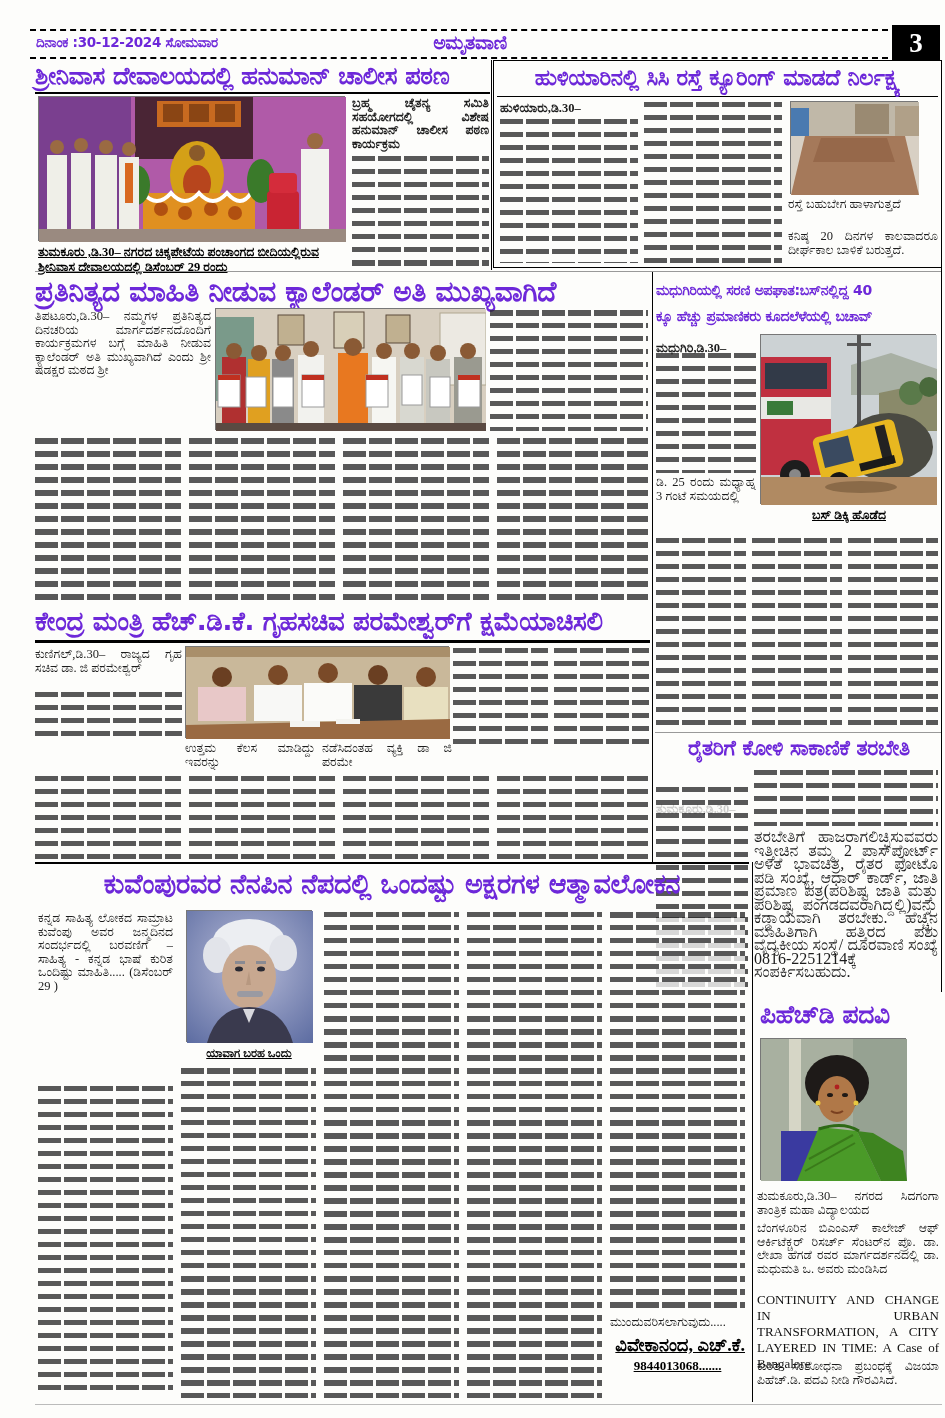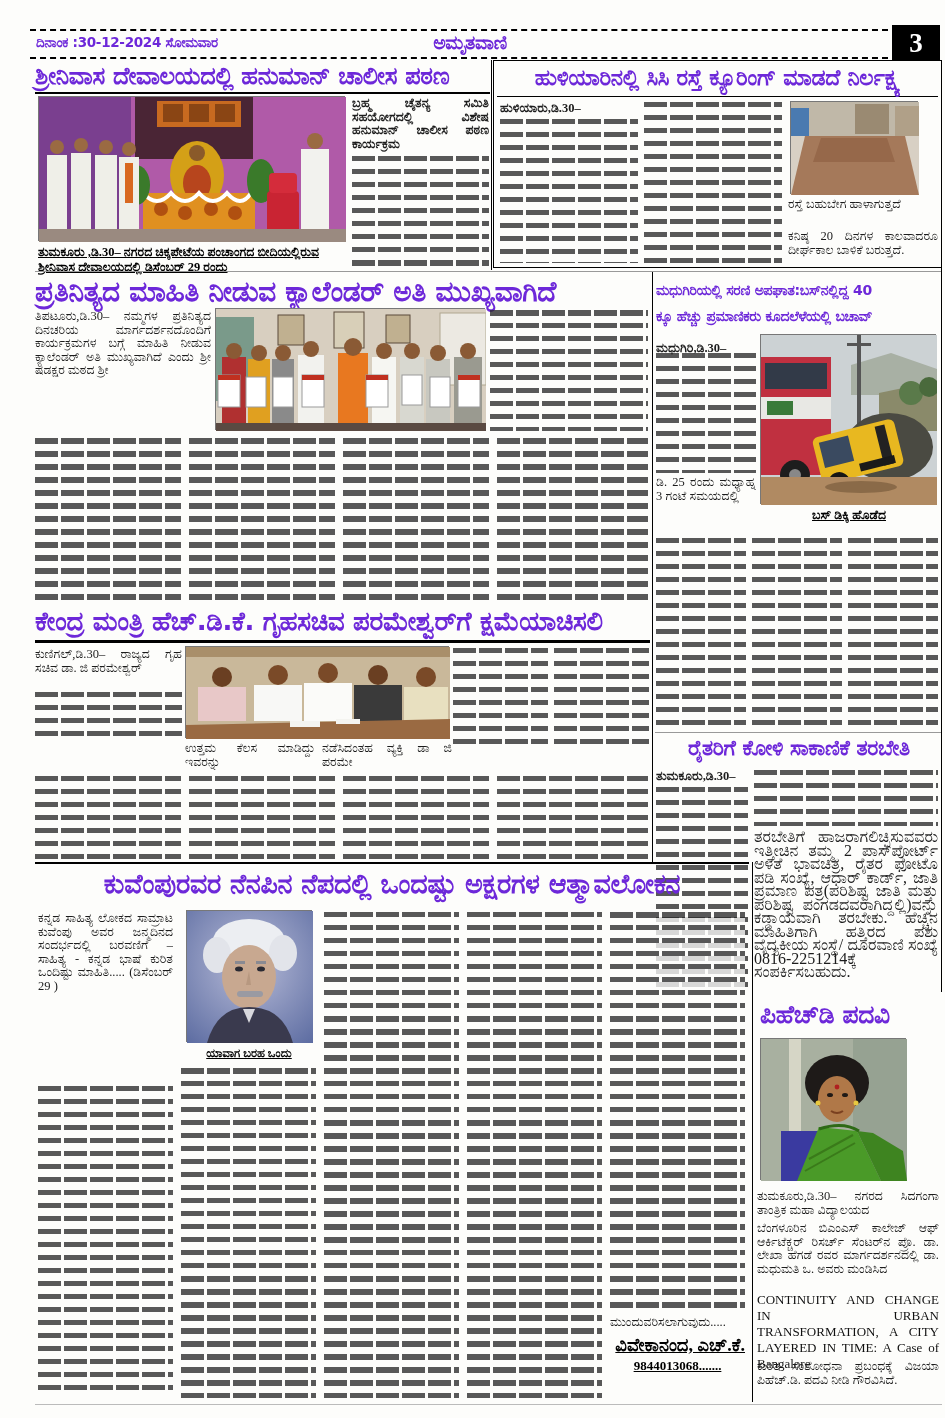--- a/index.html
+++ b/index.html
@@ -253,21 +253,21 @@
     <div class="abs fill" style="left:35px;top:776px;width:146px;height:84px;"></div>
     <div class="abs fill" style="left:189px;top:776px;width:146px;height:84px;"></div>
     <div class="abs fill" style="left:343px;top:776px;width:146px;height:84px;"></div>
     <div class="abs fill" style="left:497px;top:776px;width:151px;height:84px;"></div>
   </section>
 
   <section>
     <div class="abs rule" style="left:655px;top:732px;width:287px;height:1px;background:#999;"></div>
     <div class="abs hl" style="left:656px;top:736px;width:286px;font-size:21px;text-align:center;">ರೈತರಿಗೆ ಕೋಳಿ ಸಾಕಾಣಿಕೆ ತರಬೇತಿ</div>
 
-    <div class="abs kn" style="left:656px;top:770px;width:92px;height:16px;font-weight:bold;">ತುಮಕೂರು,ಡಿ.30–</div>
+    <div class="abs kn" style="left:656px;top:803px;width:92px;height:16px;font-weight:bold;">ತುಮಕೂರು,ಡಿ.30–</div>
     <div class="abs fill" style="left:656px;top:787px;width:92px;height:200px;"></div>
     <div class="abs fill" style="left:754px;top:770px;width:184px;height:56px;"></div>
     <div class="abs kn" style="left:754px;top:830px;width:184px;height:158px;font-size:16px;">ತರಬೇತಿಗೆ ಹಾಜರಾಗಲಿಚ್ಛಿಸುವವರು ಇತ್ತೀಚಿನ ತಮ್ಮ 2 ಪಾಸ್‌ಪೋರ್ಟ್ ಅಳತೆ ಭಾವಚಿತ್ರ, ರೈತರ ಫೋಟೊ ಪಡಿ ಸಂಖ್ಯೆ, ಆಧಾರ್ ಕಾರ್ಡ್, ಜಾತಿ ಪ್ರಮಾಣ ಪತ್ರ(ಪರಿಶಿಷ್ಟ ಜಾತಿ ಮತ್ತು ಪರಿಶಿಷ್ಟ ಪಂಗಡದವರಾಗಿದ್ದಲ್ಲಿ)ವನ್ನು ಕಡ್ಡಾಯವಾಗಿ ತರಬೇಕು. ಹೆಚ್ಚಿನ ಮಾಹಿತಿಗಾಗಿ ಹತ್ತಿರದ ಪಶು ವೈದ್ಯಕೀಯ ಸಂಸ್ಥೆ/ ದೂರವಾಣಿ ಸಂಖ್ಯೆ 0816-2251214ಕ್ಕೆ ಸಂಪರ್ಕಿಸಬಹುದು.</div>
   </section>
 
   <section>
     <div class="abs rule" style="left:35px;top:862px;width:714px;height:2px;"></div>
     <div class="abs hl" style="left:35px;top:868px;width:714px;font-size:27px;text-align:center;">ಕುವೆಂಪುರವರ ನೆನಪಿನ ನೆಪದಲ್ಲಿ ಒಂದಷ್ಟು ಅಕ್ಷರಗಳ ಆತ್ಮಾವಲೋಕನ</div>
 
     <div class="abs kn" style="left:38px;top:912px;width:135px;height:170px;">ಕನ್ನಡ ಸಾಹಿತ್ಯ ಲೋಕದ ಸಾಮ್ರಾಟ ಕುವೆಂಪು ಅವರ ಜನ್ಮದಿನದ ಸಂದರ್ಭದಲ್ಲಿ ಬರವಣಿಗೆ – ಸಾಹಿತ್ಯ - ಕನ್ನಡ ಭಾಷೆ ಕುರಿತ ಒಂದಿಷ್ಟು ಮಾಹಿತಿ..... (ಡಿಸೆಂಬರ್ 29 )</div>

